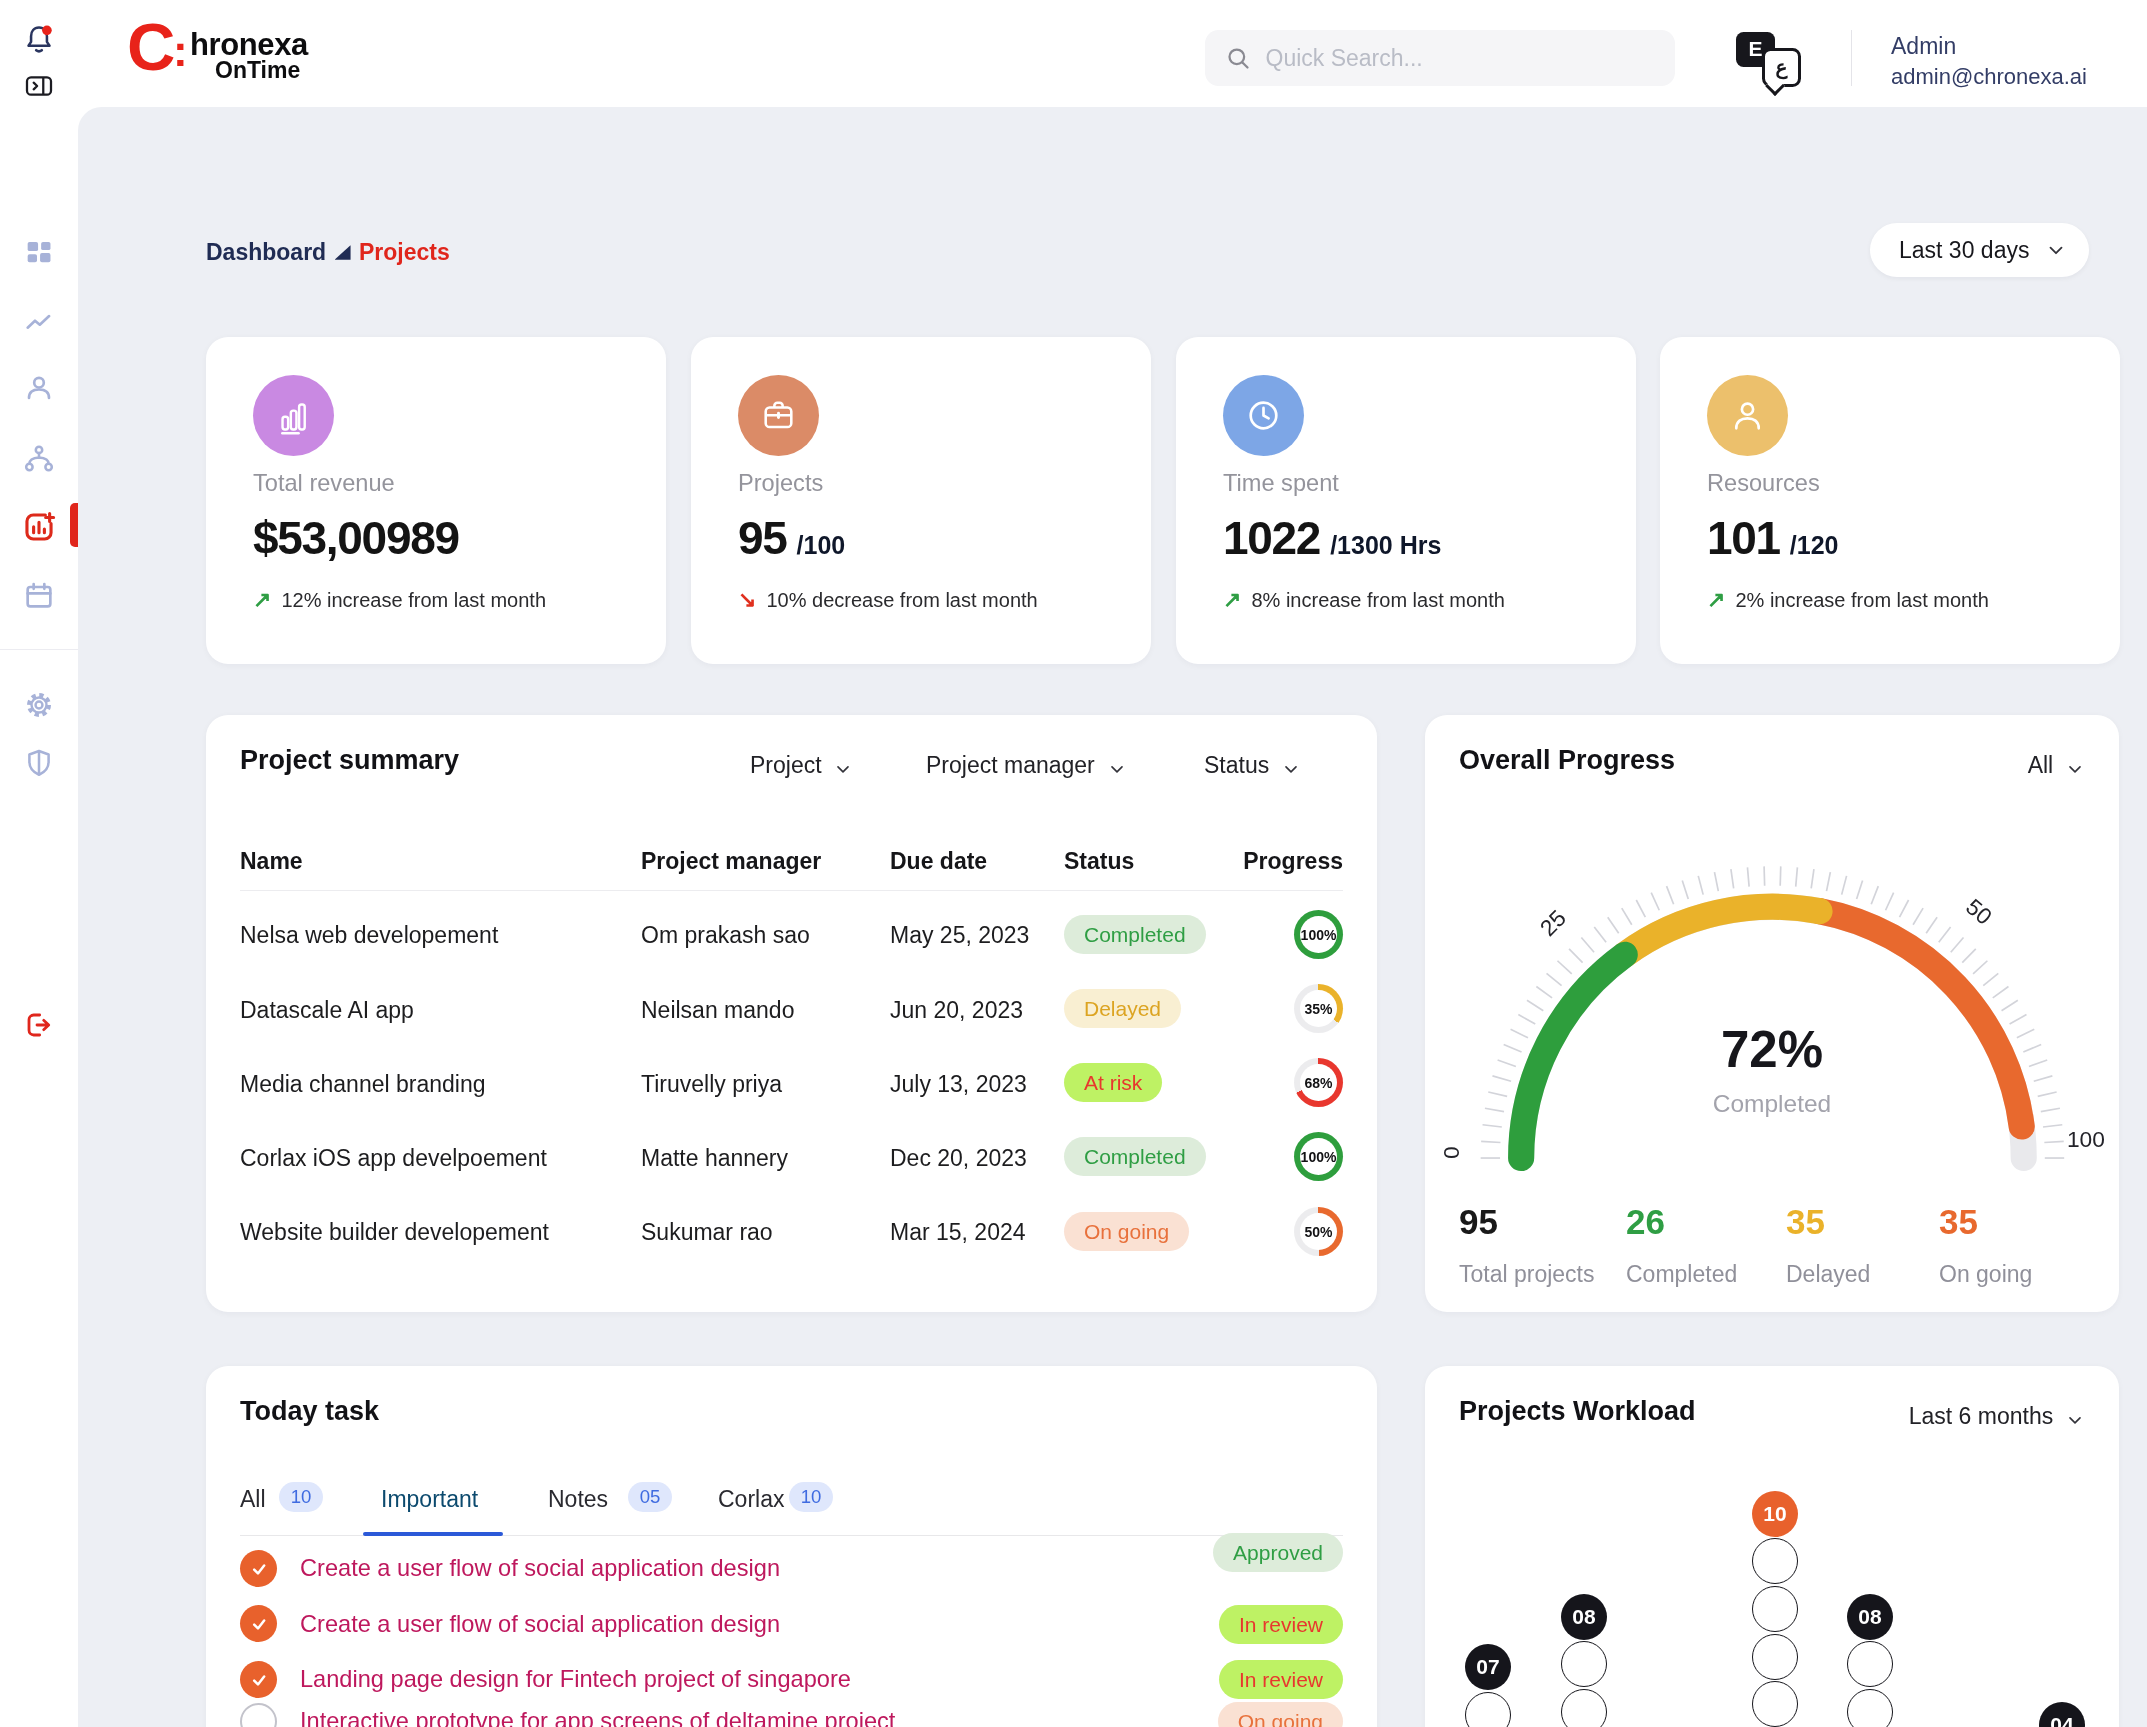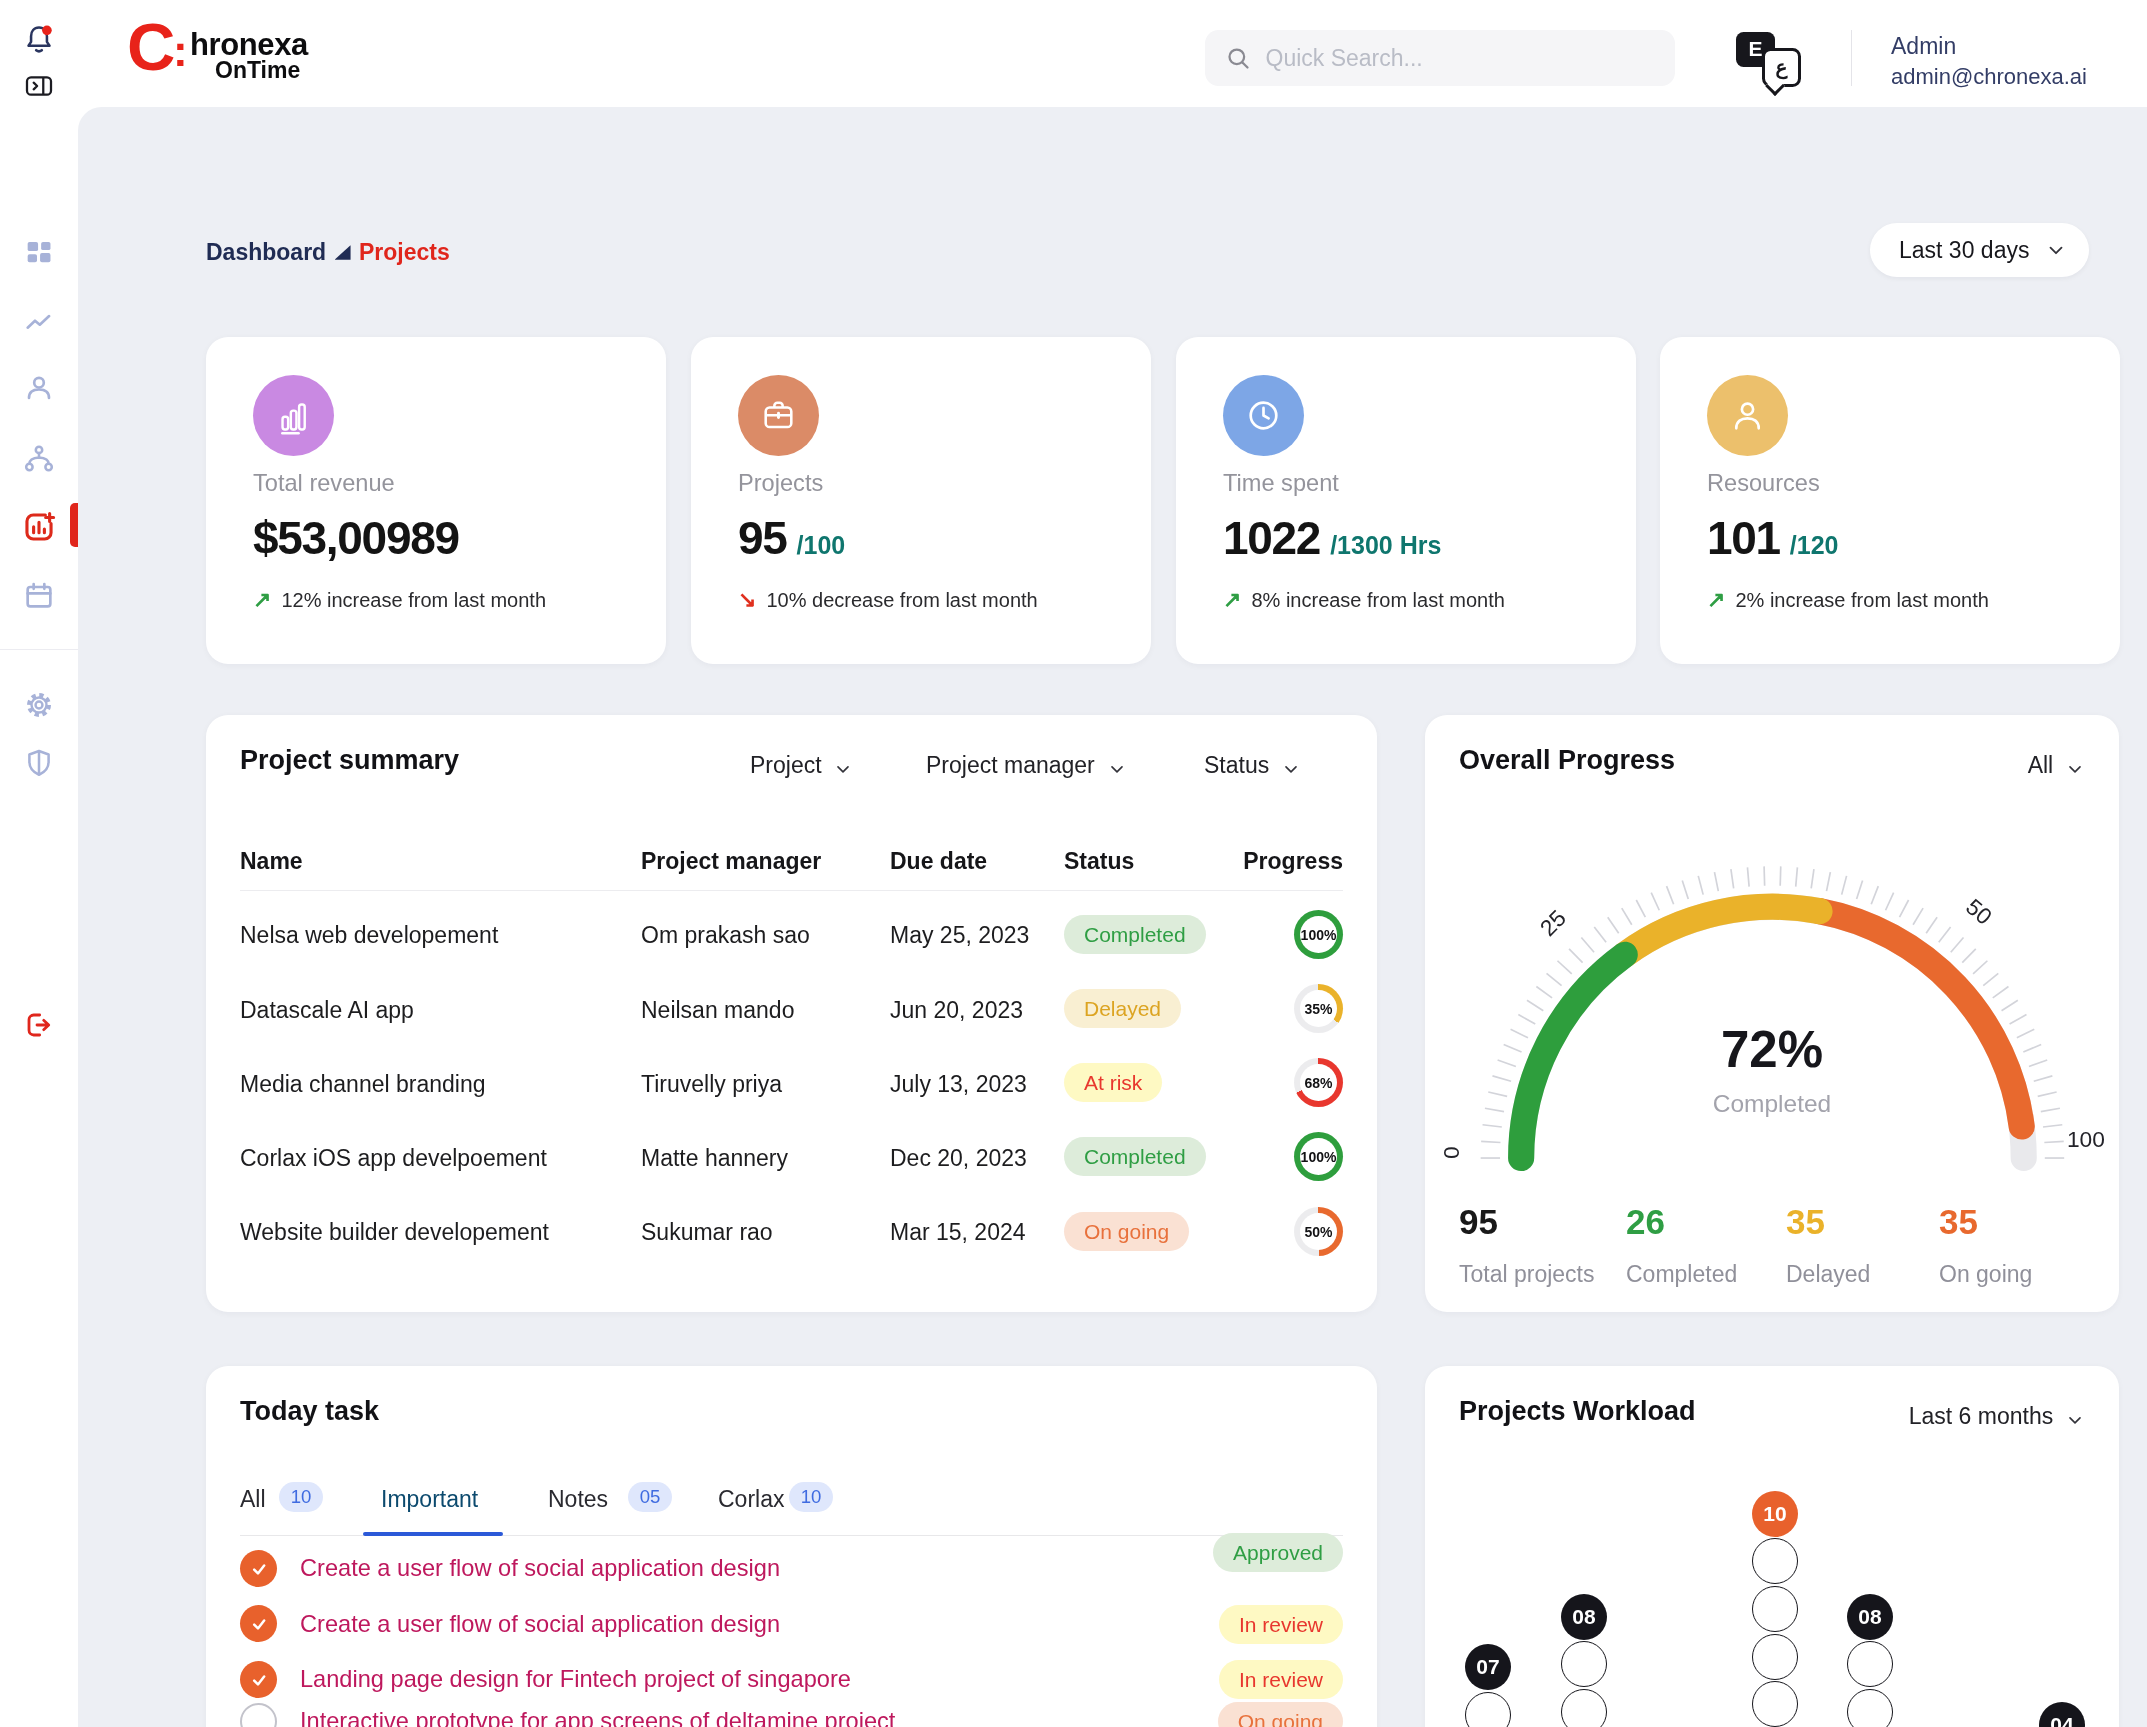--- a/index.html
+++ b/index.html
@@ -59,37 +59,37 @@
 
   .card{position:absolute;background:#fff;border-radius:22px;box-shadow:0 1.7px 6.7px rgba(20,20,43,.04)}
 
   
   .sc{top:337px;width:460px;height:327px}
   .sc-icon{position:absolute;left:47px;top:38px;width:81px;height:81px;border-radius:50%;
            display:flex;align-items:center;justify-content:center}
   .sc-label{position:absolute;left:47px;top:133px;font-size:23.6px;font-weight:500;color:var(--muted)}
   .sc-valrow{position:absolute;left:47px;top:174px;display:flex;align-items:baseline;gap:10px}
   .sc-val{font-size:46px;font-weight:800;letter-spacing:-1.3px;color:#141414}
-  .sc-suf{font-size:25px;font-weight:800;color:#0f766e}
+  .sc-suf{font-size:25px;font-weight:800;color:#0f172a}
   .sc-delta{position:absolute;left:47px;top:250px;display:flex;align-items:center;gap:10px;font-size:20px;color:#2b2b2e}
   .tr-arrow{font-size:22px;font-weight:700}
   .tr-arrow.up{color:var(--green)} .tr-arrow.down{color:#e0301e}
 
   
   .sum{left:206px;top:715px;width:1171px;height:597px}
   .card-title{position:absolute;left:34px;top:30px;font-size:27px;font-weight:700;color:#121216}
   .filter{position:absolute;top:37px;display:flex;align-items:flex-end;gap:11.8px;font-size:23px;color:#222227;cursor:pointer}
   .th{position:absolute;top:133px;font-size:23px;font-weight:700;color:#161619}
   .sum-line{position:absolute;left:34px;right:34px;top:175px;height:0.8px;background:#ececef}
   .row-cell{position:absolute;font-size:23px;color:#1d1d1f}
   .badge{display:inline-flex;align-items:center;justify-content:center;height:39px;padding:0 20px;
          border-radius:21px;font-size:21px;font-weight:500;white-space:nowrap}
   .b-green{background:#ddecda;color:var(--green)}
   .b-yellow{background:#f9efd2;color:var(--yellow)}
-  .b-red{background:#fef9c3;color:var(--risk)}
+  .b-red{background:#bef264;color:var(--risk)}
   .b-orange{background:#fae1d3;color:var(--orange)}
   .ring{position:absolute;right:34px;width:49px;height:49px;border-radius:50%;
         background:conic-gradient(var(--c) calc(var(--p)*1%),#ececee 0)}
   .ring::before{content:'';position:absolute;inset:5.9px;border-radius:50%;background:#fff}
   .ring span{position:absolute;inset:0;display:flex;align-items:center;justify-content:center;
              font-size:14px;font-weight:700;color:#121214}
 
   
   .ov{left:1425px;top:715px;width:694px;height:597px}
   .ov-filter{right:34px;left:auto}

